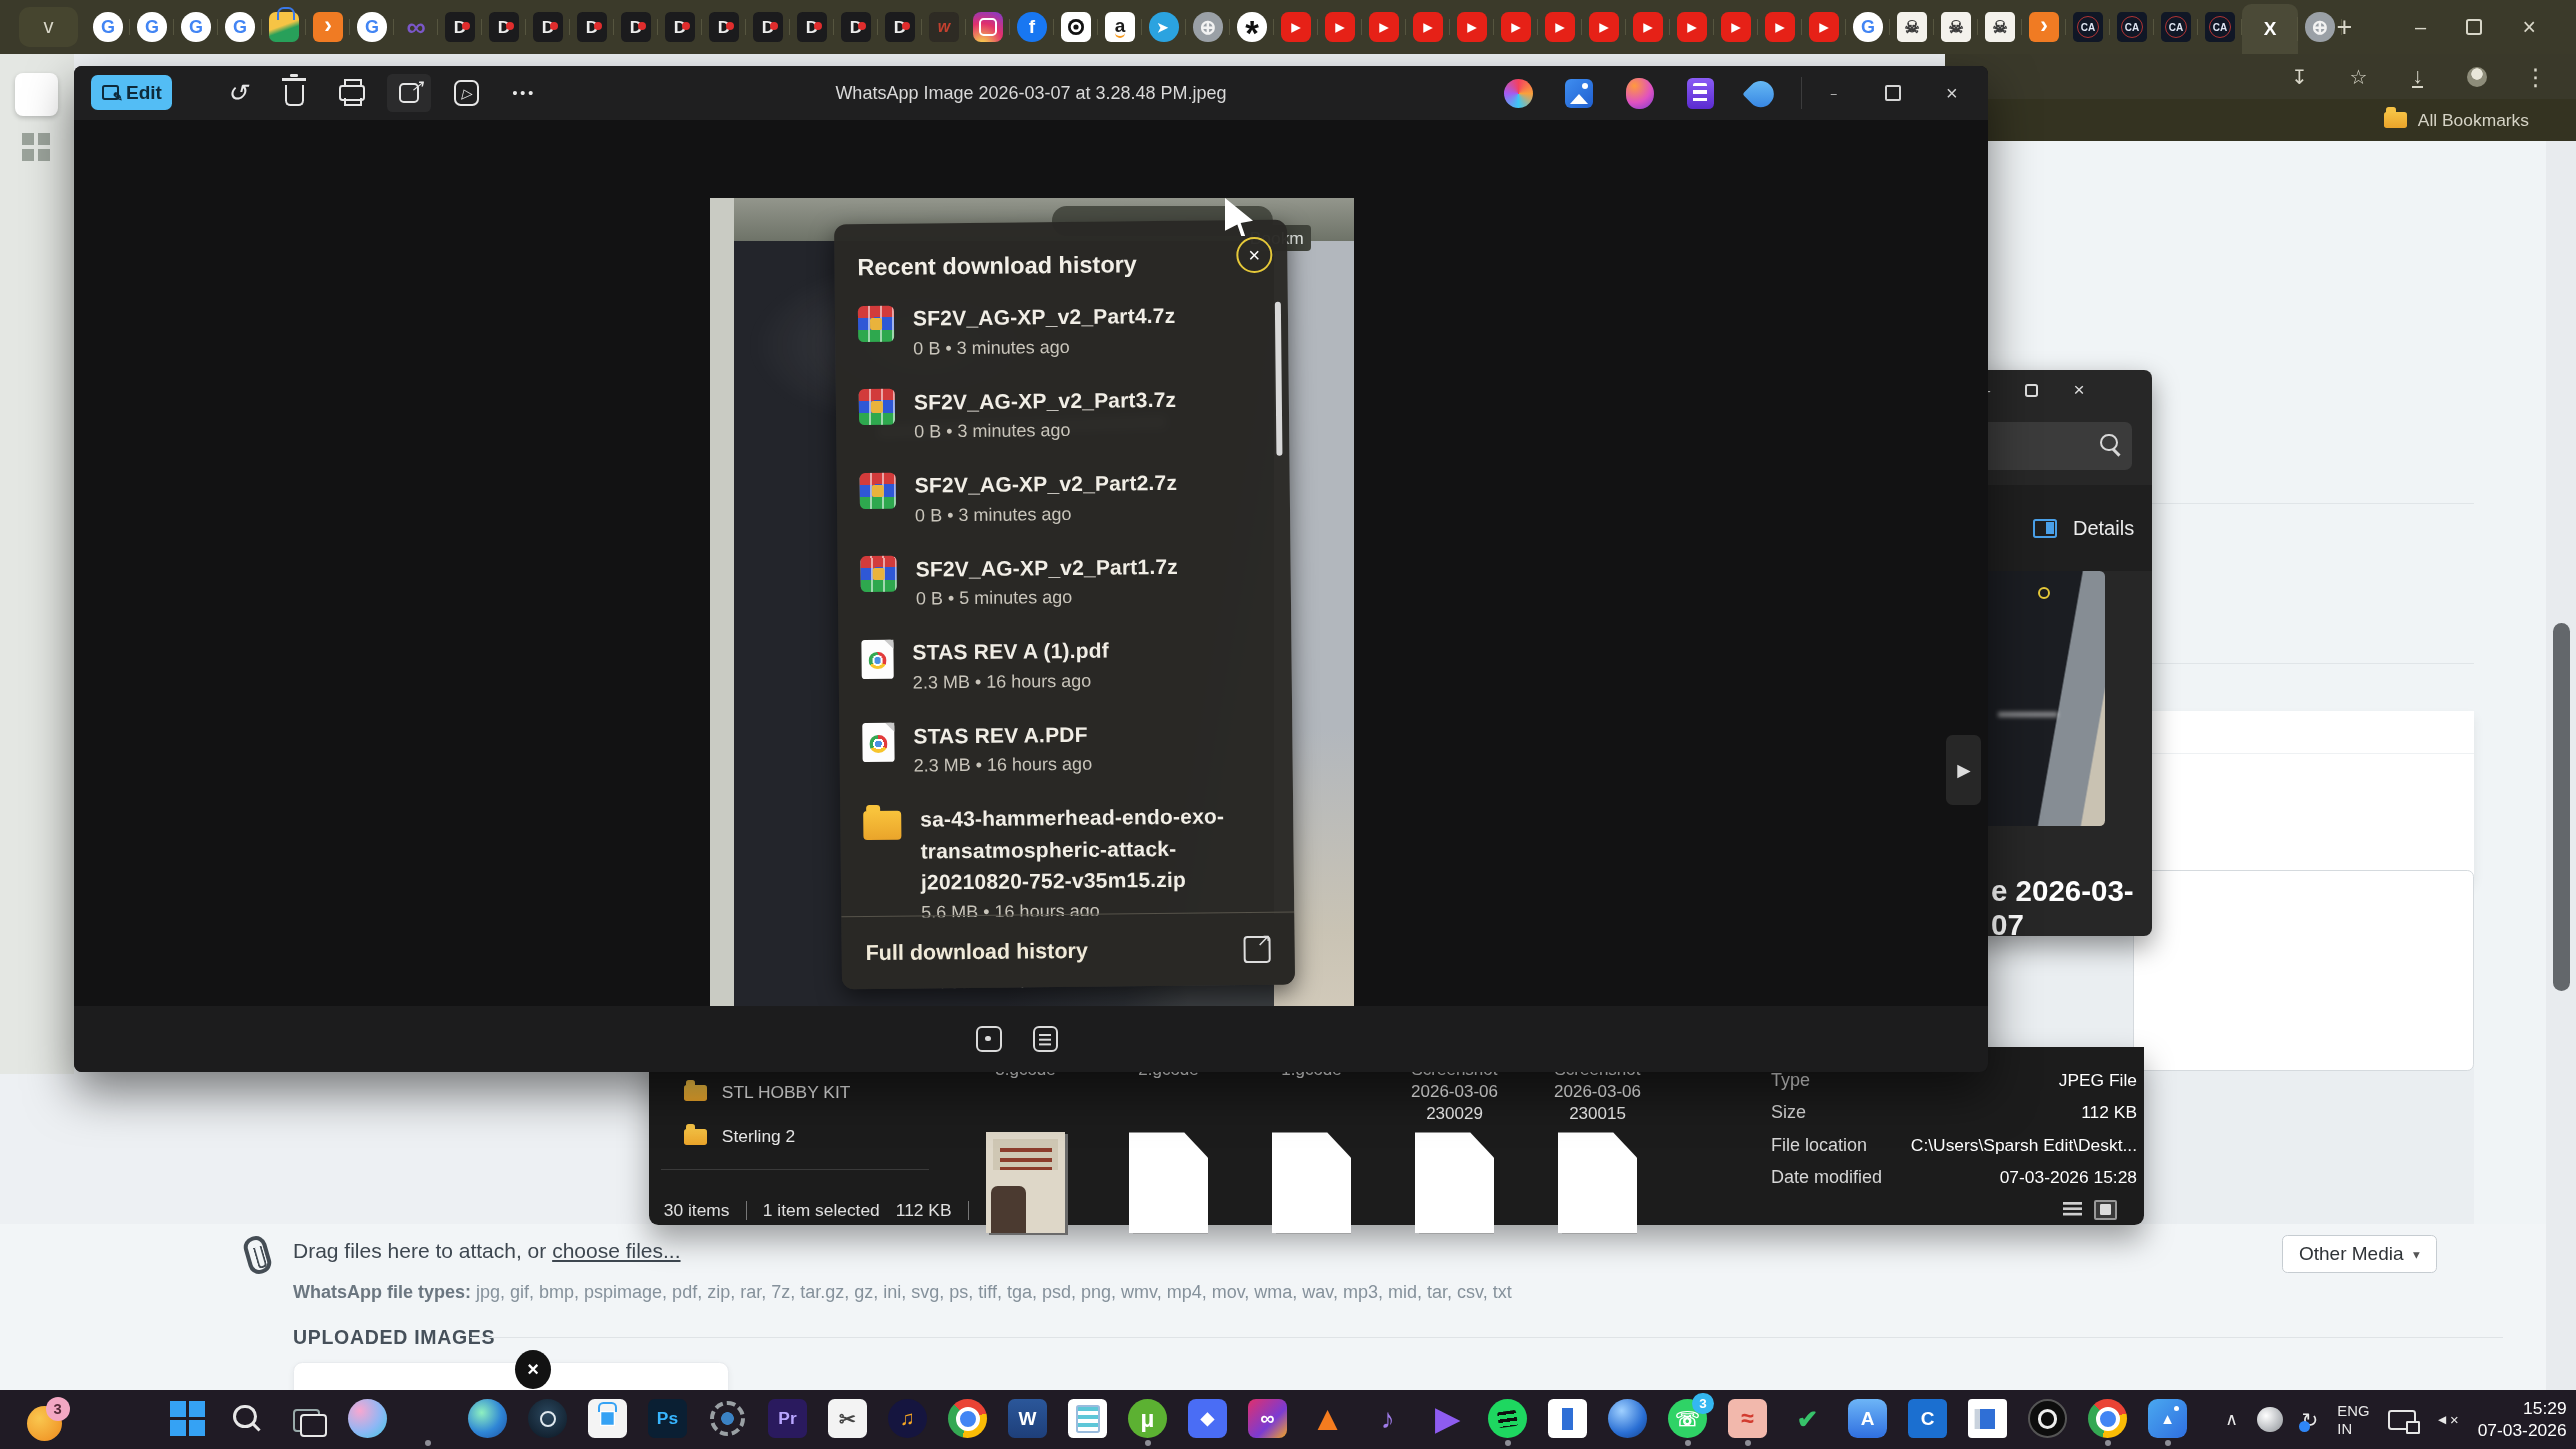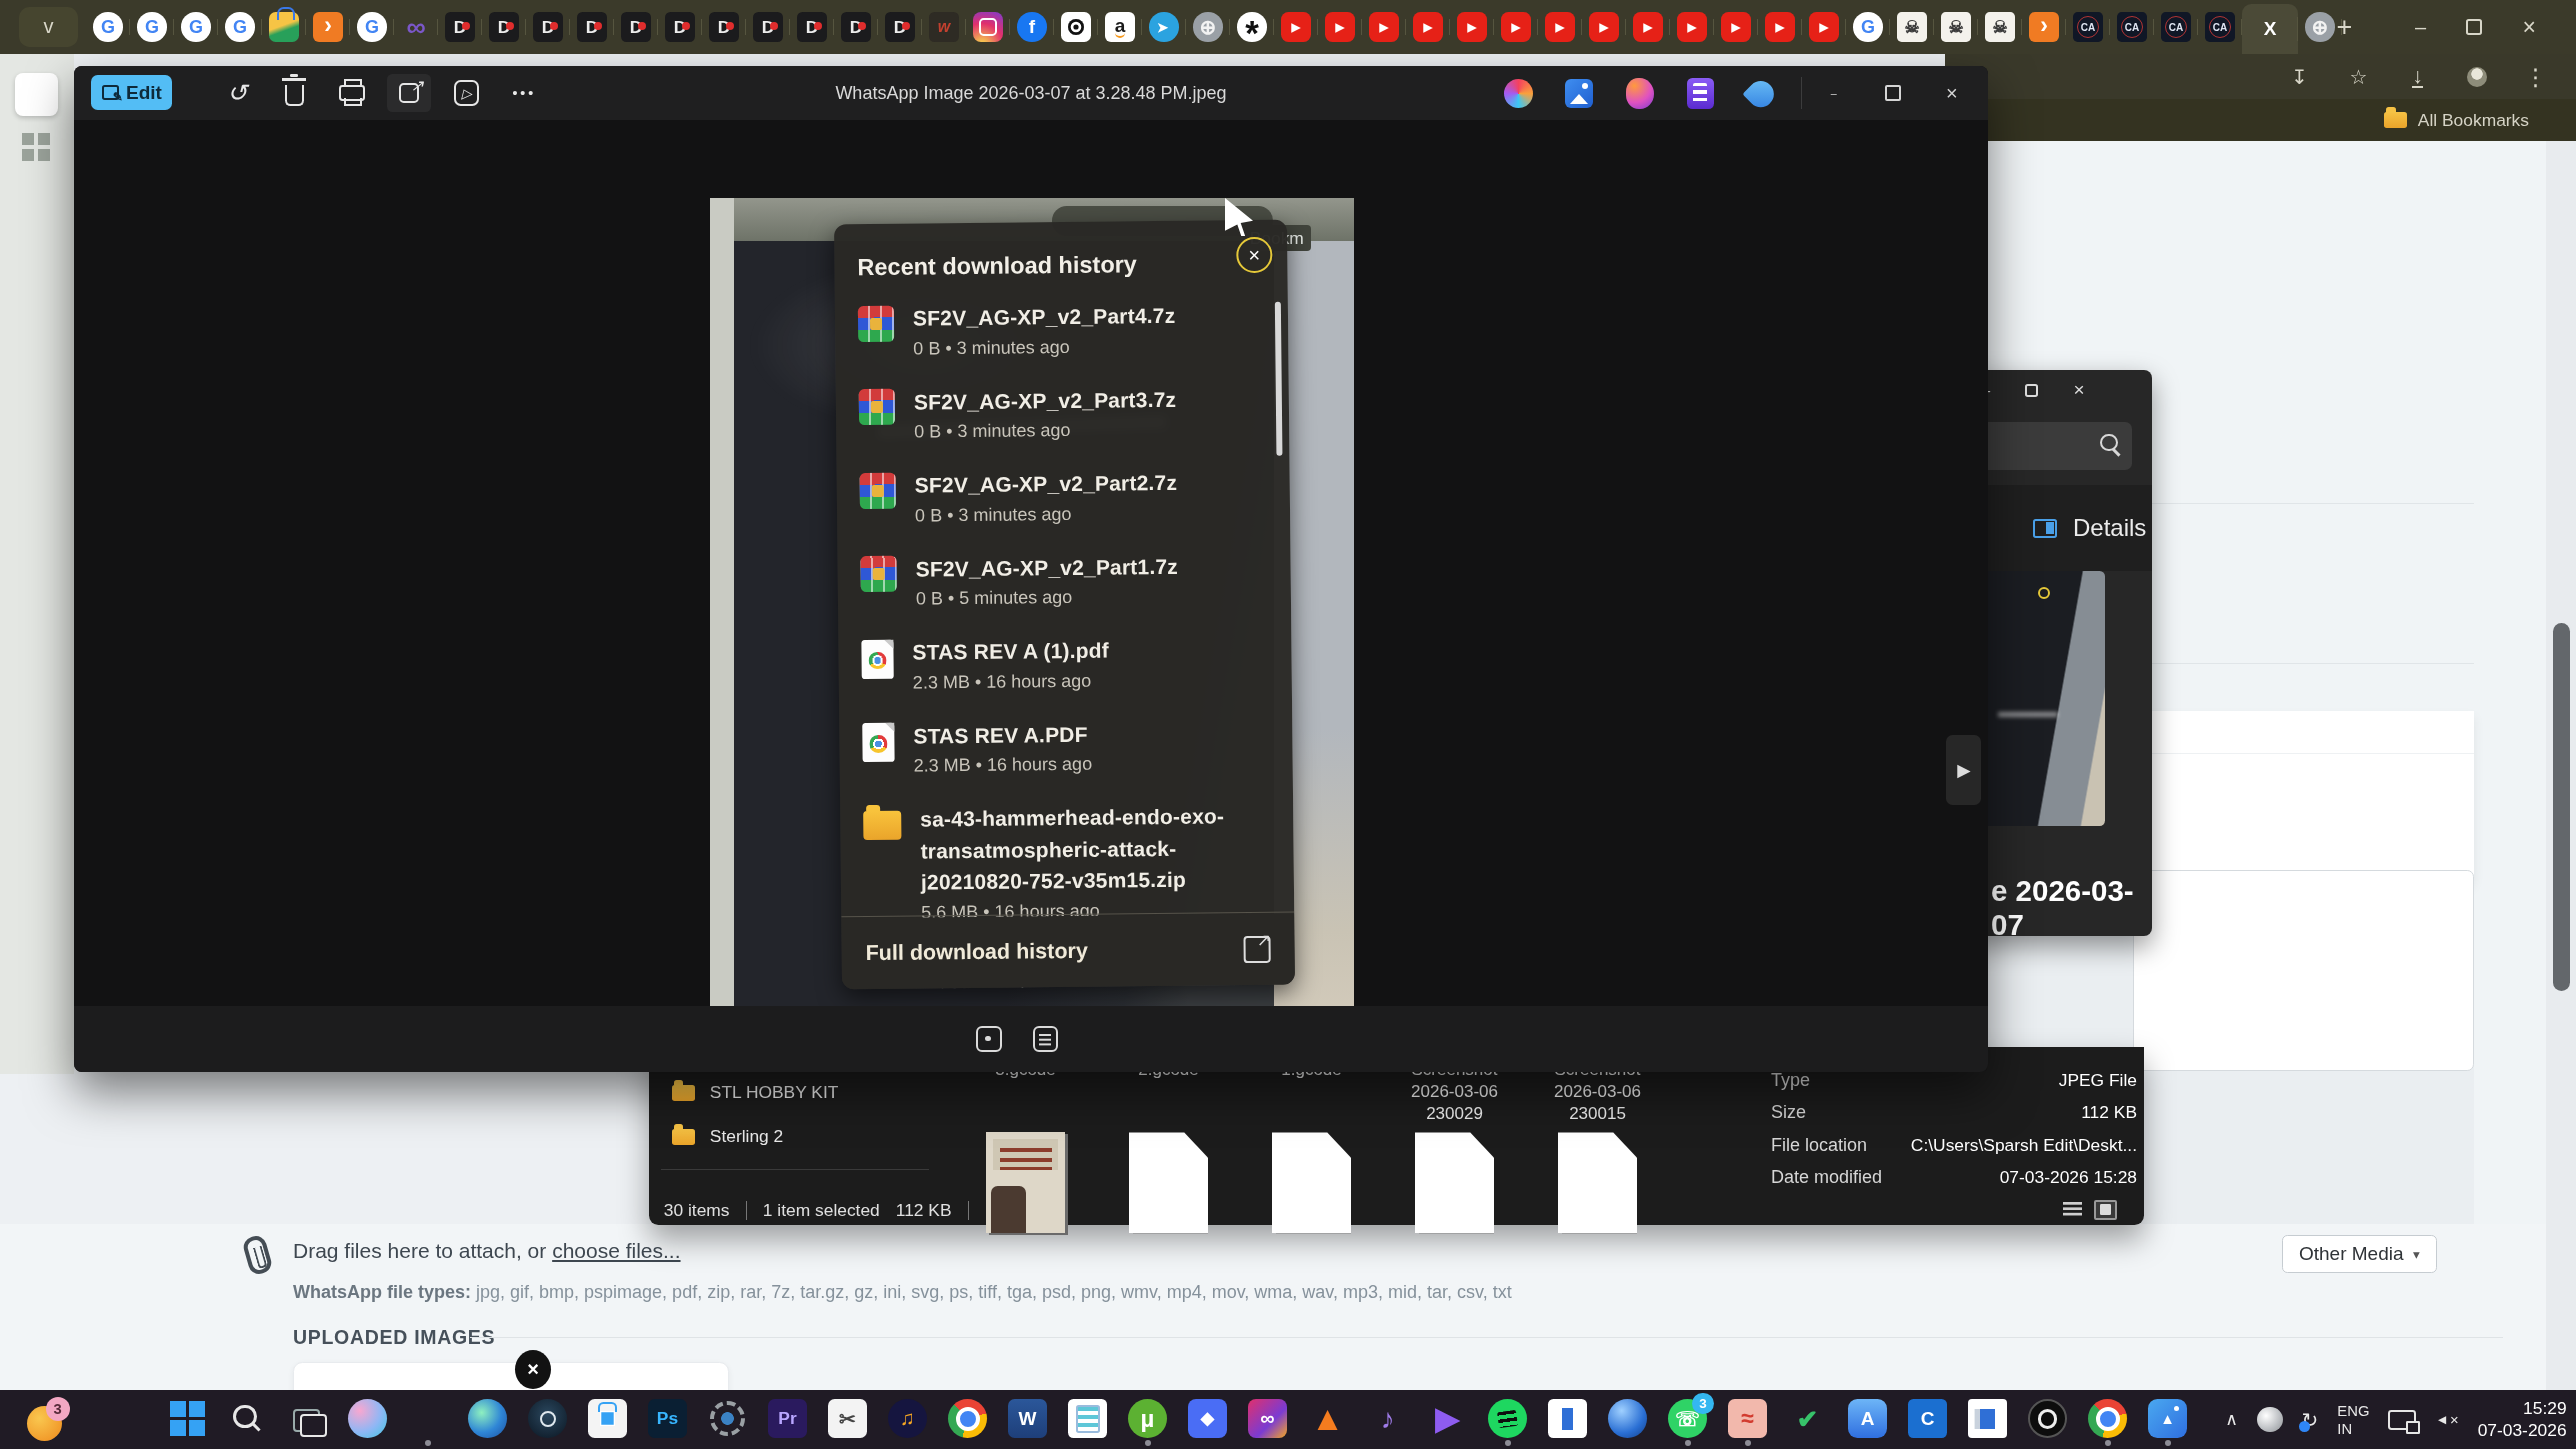--- a/index.html
+++ b/index.html
@@ -87,21 +87,21 @@
   .sidewin{position:absolute;left:1971px;top:370px;width:181px;height:566px;background:#272727;border-radius:8px;box-shadow:0 10.7px 27px rgba(0,0,0,.4);z-index:6}
   .sw-controls{position:absolute;left:9.4px;top:9.4px;display:flex;gap:35px;color:#ddd;align-items:center}
   .sw-controls .wc-max{width:13.4px;height:13.4px;border-color:#ddd}
   .sw-search{position:absolute;left:9.4px;top:52px;width:152px;height:48px;background:#3b3b3b;border-radius:6.7px}
   .magico{width:17.4px;height:17.4px;border:2.7px solid currentColor;border-radius:50%;position:relative}
   .magico::after{content:"";position:absolute;width:2.7px;height:9.4px;background:currentColor;bottom:-8px;right:-2px;transform:rotate(-45deg)}
   .sw-search .magico{position:absolute;right:14.8px;top:12px;color:#d8d8d8}
   .sw-tabs{position:absolute;left:0;top:115px;width:100%;height:86px;background:#1f1f1f;display:flex;align-items:center}
   .bookico{width:24px;height:19px;border:2px solid #4aa0e8;border-radius:2.7px;margin-left:62px;position:relative}
   .bookico::after{content:"";position:absolute;right:1.3px;top:1.3px;bottom:1.3px;width:8px;background:#4aa0e8}
-  .sw-details{color:#ececec;font-size:24px;margin-left:16px}
+  .sw-details{color:#ececec;font-size:20px;margin-left:16px}
   .sw-thumb{position:absolute;left:0px;top:201px;width:134px;height:255px;background:linear-gradient(100deg,#1b1d22 0 62%,#868d94 63% 86%,#c9c2b2 87%);border-radius:0 5.4px 5.4px 0}
   .sw-ring{position:absolute;left:67px;top:16px;width:12px;height:12px;border:2px solid #e5c839;border-radius:50%}
   .sw-glare{position:absolute;left:27px;top:141px;width:60px;height:5.4px;background:rgba(255,255,255,.5);filter:blur(2px)}
   .sw-caption{position:absolute;left:20px;top:504px;color:#fff;font-size:29.5px;font-weight:700}
 
   
   .viewer{position:absolute;left:74px;top:66px;width:1914px;height:1006px;background:#121213;border-radius:8px;box-shadow:0 20px 47px rgba(0,0,0,.5);z-index:10}
   .v-titlebar{position:absolute;left:0;top:0;width:100%;height:54px;background:#1f1f20;border-radius:8px 8px 0 0}
   .edit-btn{position:absolute;left:17.4px;top:9.4px;width:81px;height:35px;border-radius:6.7px;background:#53bdf5;border:none;display:flex;align-items:center;justify-content:center;gap:6.7px;font-size:19px;font-weight:700;color:#0e2a3a;font-family:inherit}
   .edit-ic{width:17.4px;height:14.8px;border:2px solid #0e2a3a;border-radius:2.7px;position:relative}
@@ -199,21 +199,21 @@
   .zoombox .caret{font-size:11.4px;color:#9a9a9a}
   .slider{position:relative;width:181px;height:4px;background:#7b7b7b;border-radius:2px}
   .slider .fill{position:absolute;left:0;top:0;width:29.5px;height:4px;background:#4cc2ff;border-radius:2px}
   .slider .thumb{position:absolute;left:21.5px;top:-6.7px;width:17.4px;height:17.4px;border-radius:50%;background:#4cc2ff;box-shadow:0 0 0 4.7px #1c1c1d}
   .fsico{position:relative;width:24px;height:24px}
   .fsico::before{content:"↗";position:absolute;right:0;top:-4px;font-size:16px}
   .fsico::after{content:"↙";position:absolute;left:0;bottom:-4px;font-size:16px}
 
   
   .explorer{position:absolute;left:649px;top:1047px;width:1495px;height:178px;background:#1c1c1c;border-radius:0 0 9.4px 9.4px;box-shadow:0 14.8px 29.5px rgba(0,0,0,.35);z-index:8}
-  .nav{position:absolute;left:4px;top:0;width:299px;height:100%}
+  .nav{position:absolute;left:16px;top:0;width:299px;height:100%}
   .nav-item{position:absolute;left:19px;display:flex;align-items:center;gap:14.8px;color:#e8e8e8;font-size:17.4px}
   .nav-item:nth-of-type(1){top:35px}.nav-item:nth-of-type(2){top:79px}
   .nav-line{position:absolute;left:12px;top:122px;width:268px;height:1.3px;background:#3a3a3a}
   .grid{position:absolute;left:305px;top:12px;display:flex}
   .f-cell{width:143px;display:flex;flex-direction:column;align-items:center}
   .f-name{color:#ececec;font-size:17px;line-height:22px;text-align:center;height:68px;max-width:127px}
   .f-tile{width:79px;height:101px;margin-top:5.4px}
   .f-tile.page{background:#fff;clip-path:polygon(0 0,70% 0,100% 25%,100% 100%,0 100%);filter:drop-shadow(4.7px 3.4px 0 #8a8a8a)}
   .f-tile.poster{background:#ded7c8;position:relative;filter:drop-shadow(3.4px 2.7px 0 #6a6a6a)}
   .f-tile.poster::before{content:"";position:absolute;left:6.7px;top:6.7px;right:6.7px;height:31px;background:#cfc7b4;box-shadow:inset 0 6.7px 0 #cfc7b4;background-image:repeating-linear-gradient(180deg,#8c3c2c 0 4px,transparent 4px 9.4px);background-size:80% 100%;background-position:center;background-repeat:no-repeat}

